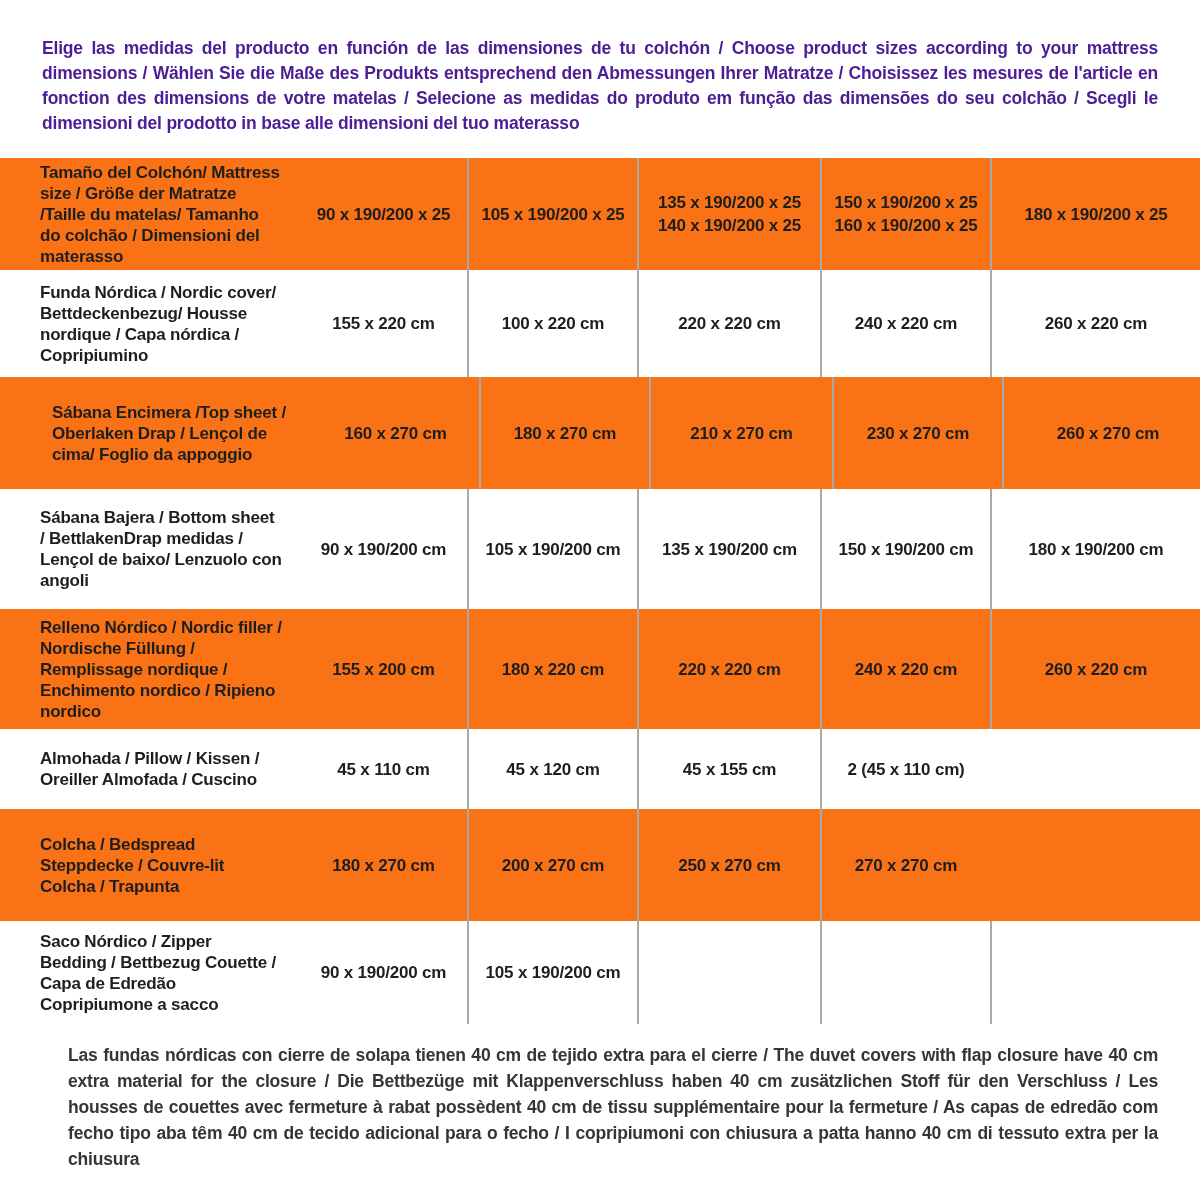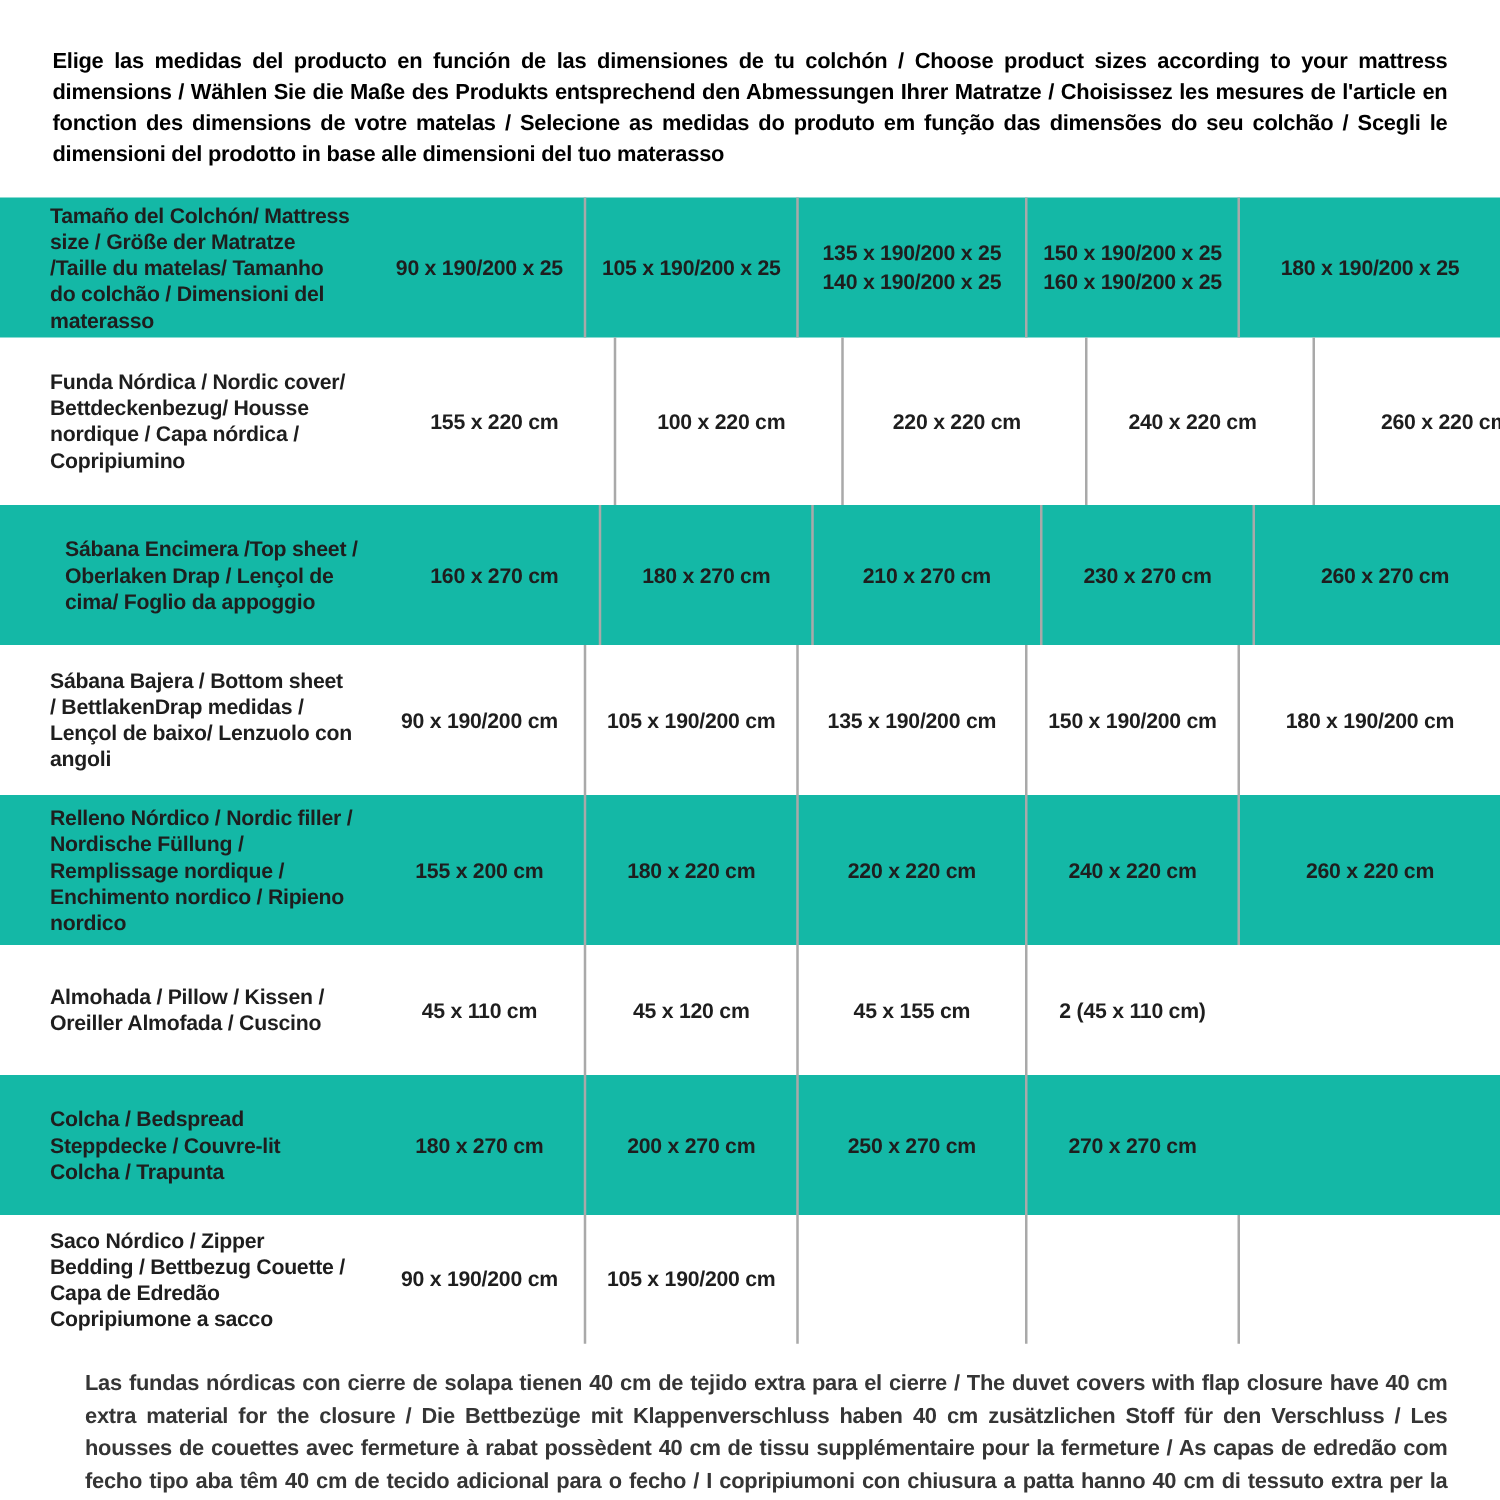--- a/index.html
+++ b/index.html
@@ -11,38 +11,38 @@
     font-weight:bold;
     color:#232323;
     overflow:hidden;
     letter-spacing:-0.2px;
   }
   .intro{
     margin:36px 42px 0 42px;
     font-size:17.5px;
     line-height:25px;
     text-align:justify;
-    color:#000000;
+    color:#4c1d95;
   }
   .sizes-table{
     margin-top:22px;
     width:1200px;
   }
   .t-row{
     display:grid;
     grid-template-columns:300px 167px 170px 183px 170px 210px;
     align-items:stretch;
   }
-  .t-row.alt{background:#14b8a6;}
+  .t-row.alt{background:#f97316;}
   .h-header{height:112px;}
-  .h-funda{height:134px;gap:12px;}
+  .h-funda{height:107px;}
   .h-encimera{height:112px;padding-left:12px;}
   .h-bajera{height:120px;}
   .h-relleno{height:120px;}
-  .h-almohada{height:104px;}
+  .h-almohada{height:80px;}
   .h-colcha{height:112px;}
   .h-saco{height:103px;}
   .cell{
     display:flex;
     align-items:center;
     font-size:17px;
     color:#1e1e1e;
   }
   .cell.label{
     justify-content:flex-start;

